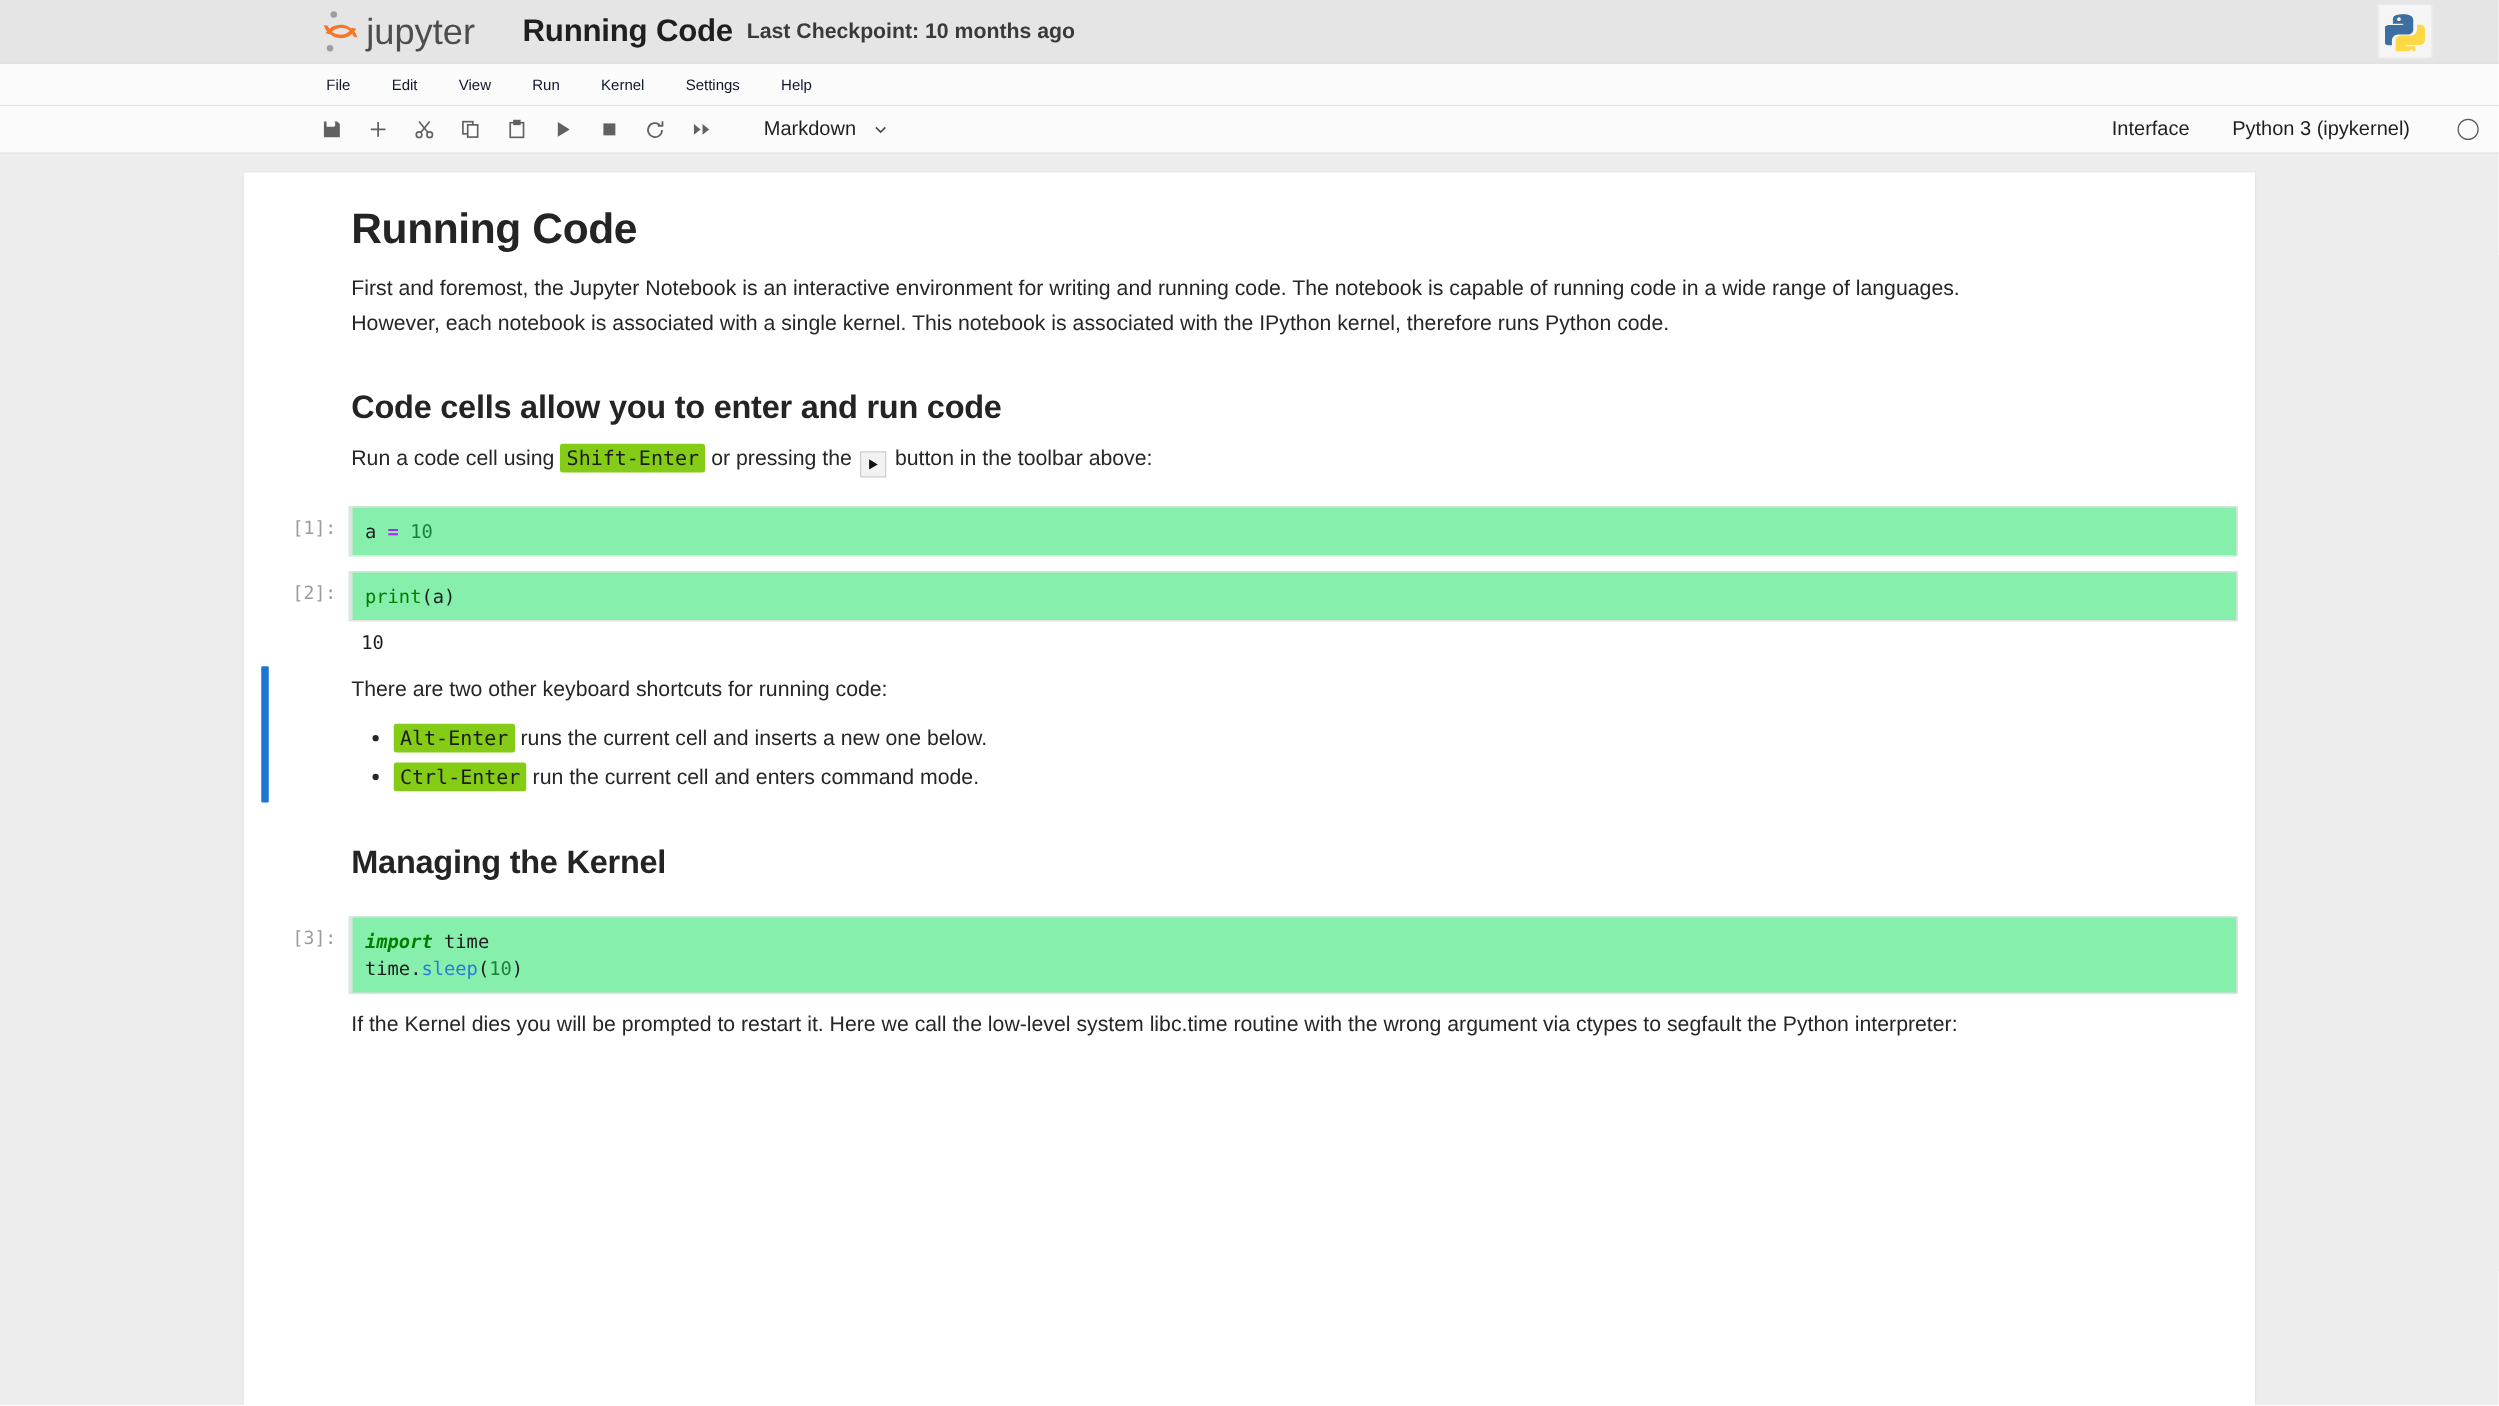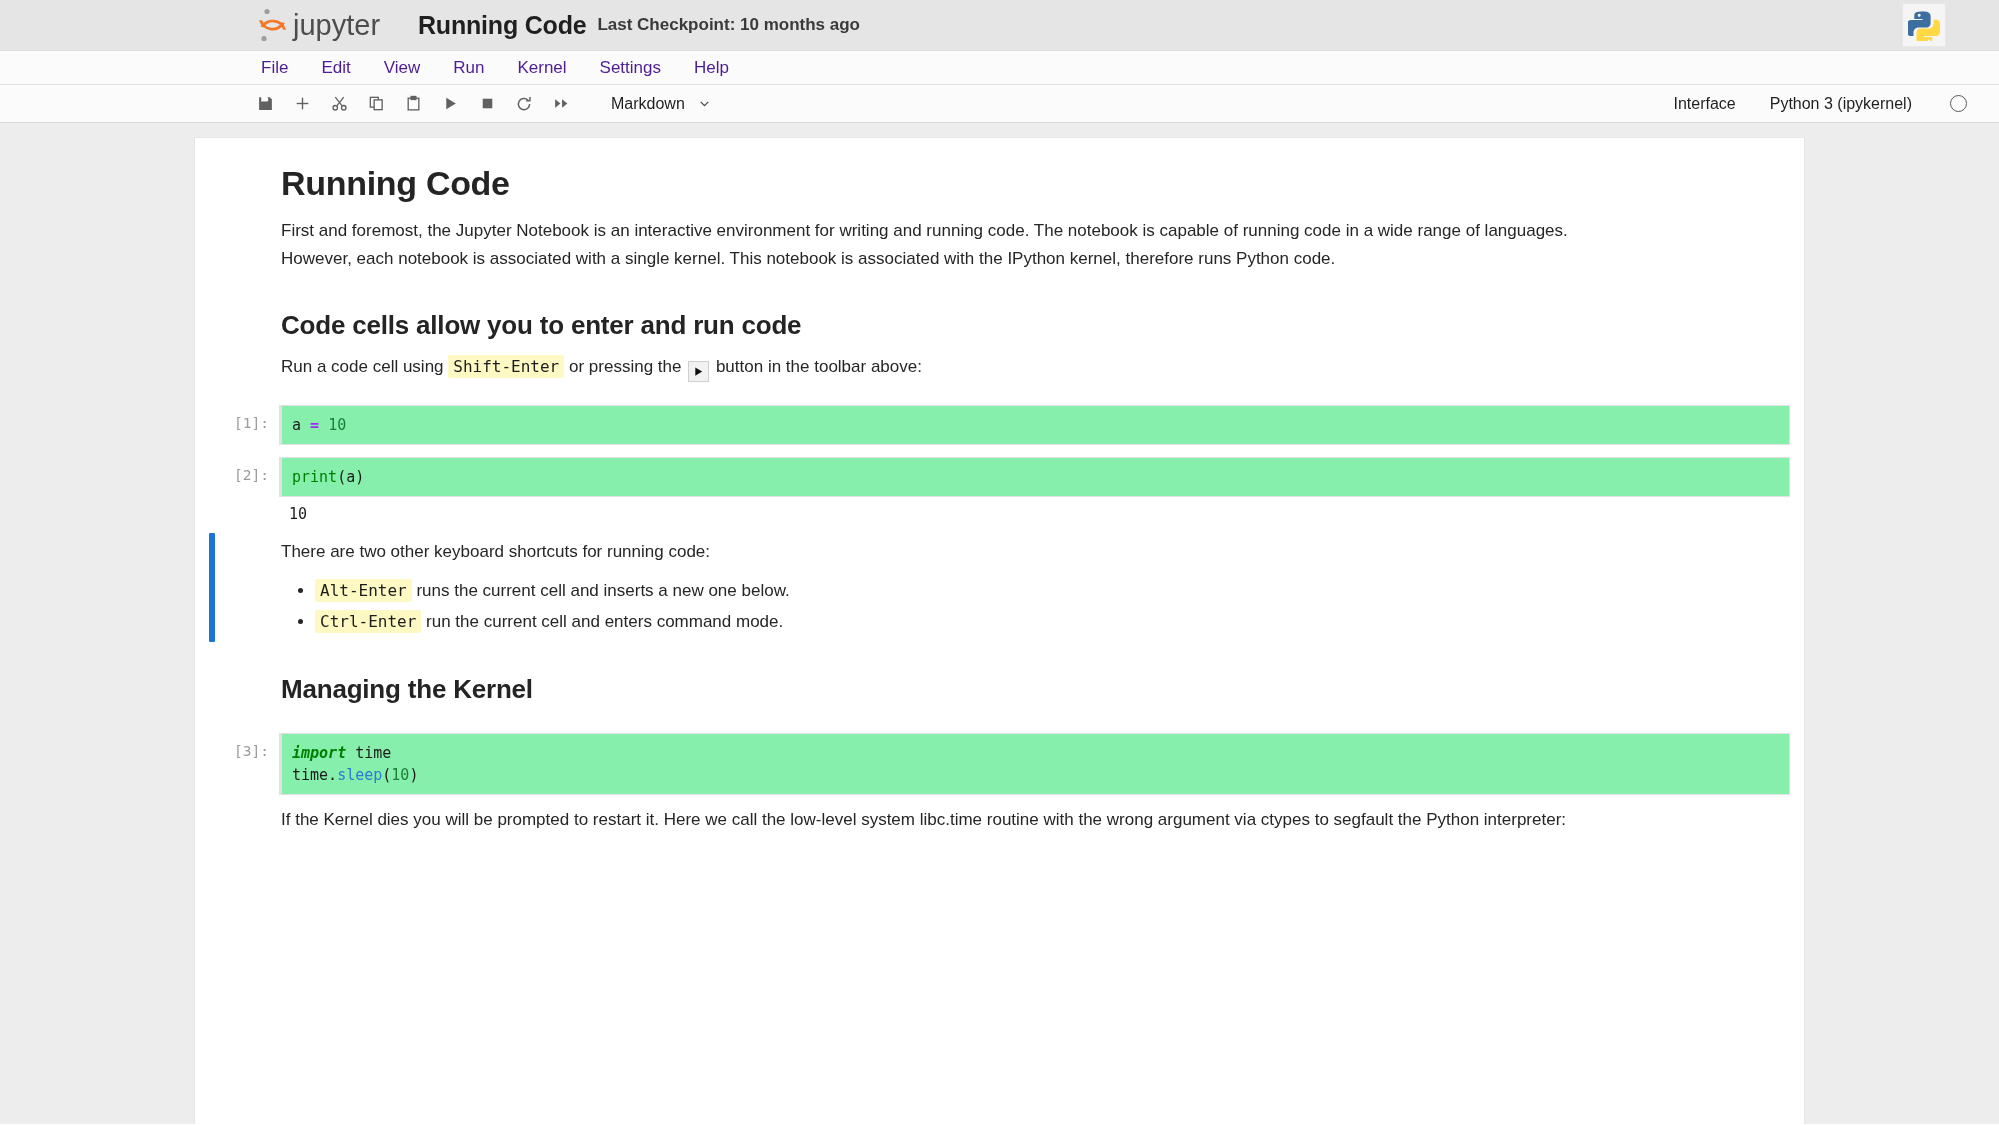--- a/index.html
+++ b/index.html
@@ -46,22 +46,22 @@
   
   .menubar {
     height: 34px;
     background: #fbfbfb;
     border-bottom: 1px solid #e0e0e0;
     display: flex;
     align-items: center;
     padding-left: 258px;
   }
   .menu-item {
-    font-size: 17px;
-    color: #4c1d95;
+    font-size: 12px;
+    color: #0f172a;
     margin-right: 27px;
     cursor: default;
     padding: 2px 3px;
   }
 
   
   .toolbar {
     height: 38px;
     background: #fbfbfb;
     border-bottom: 1px solid #d9d9d9;
@@ -81,21 +81,21 @@
   .celltype {
     display: flex; align-items: center;
     margin-left: 28px;
     font-size: 16px;
     color: #1f1f1f;
     cursor: default;
   }
   .celltype .chev { margin-left: 13px; display: flex; }
   .tb-right {
     position: absolute;
-    right: 32px; top: 0; height: 100%;
+    right: 16px; top: 0; height: 100%;
     display: flex; align-items: center;
   }
   .tb-right .lbl { font-size: 16px; color: #1f1f1f; margin-right: 34px; }
   .kernel-idle {
     width: 17px; height: 17px;
     border: 1.6px solid #5a5a5a;
     border-radius: 50%;
     margin-left: 4px;
   }
 
@@ -167,21 +167,21 @@
   ul.md { margin: 10px 0 8px 34px; }
   ul.md li {
     font-size: 17px;
     line-height: 29px;
     color: #262626;
     margin-bottom: 2px;
   }
   code.kbd {
     font-family: "DejaVu Sans Mono", monospace;
     font-size: 16px;
-    background: #fef9c3;
+    background: #84cc16;
     padding: 2px 5px;
     color: #1c1c1c;
     border-radius: 2px;
   }
   .inline-icon {
     display: inline-flex;
     align-items: center;
     justify-content: center;
     width: 21px; height: 21px;
     background: #f2f2f2;

